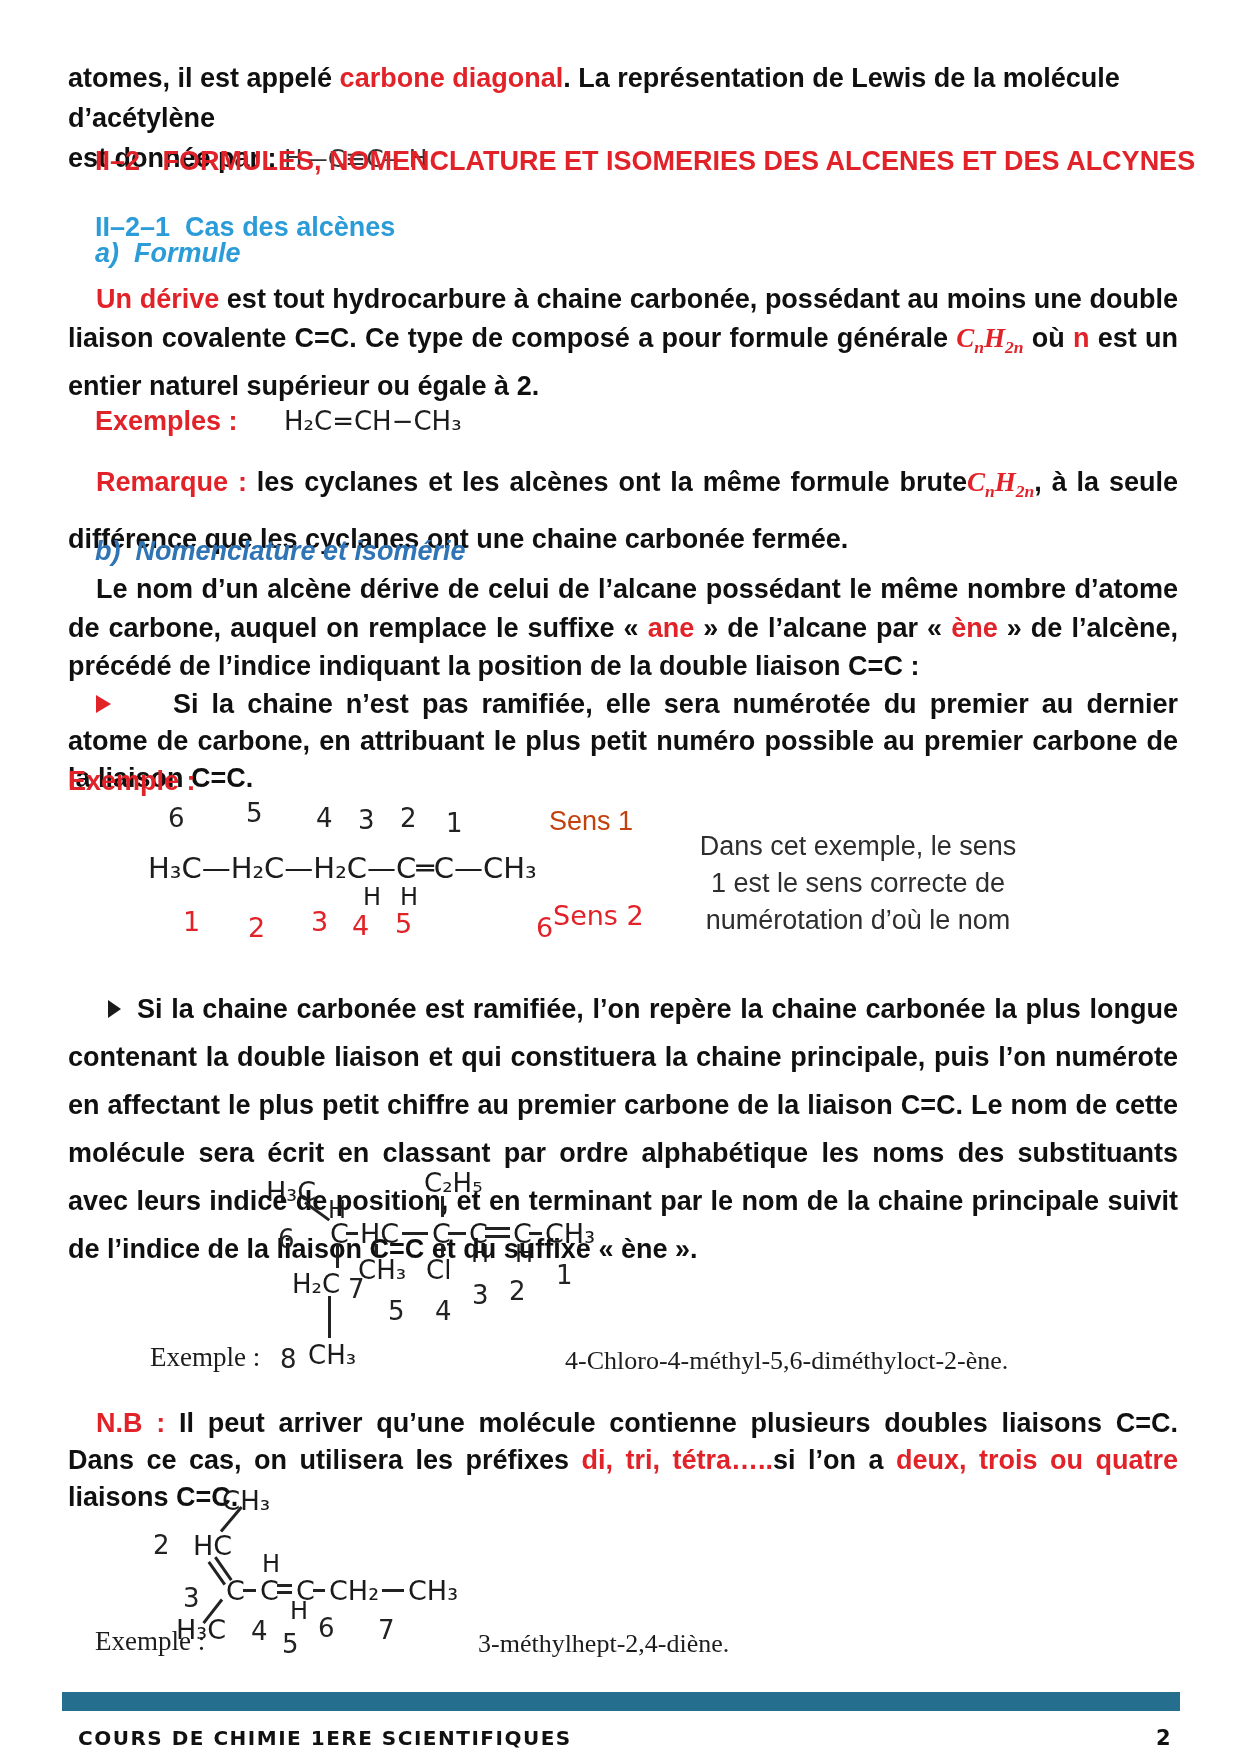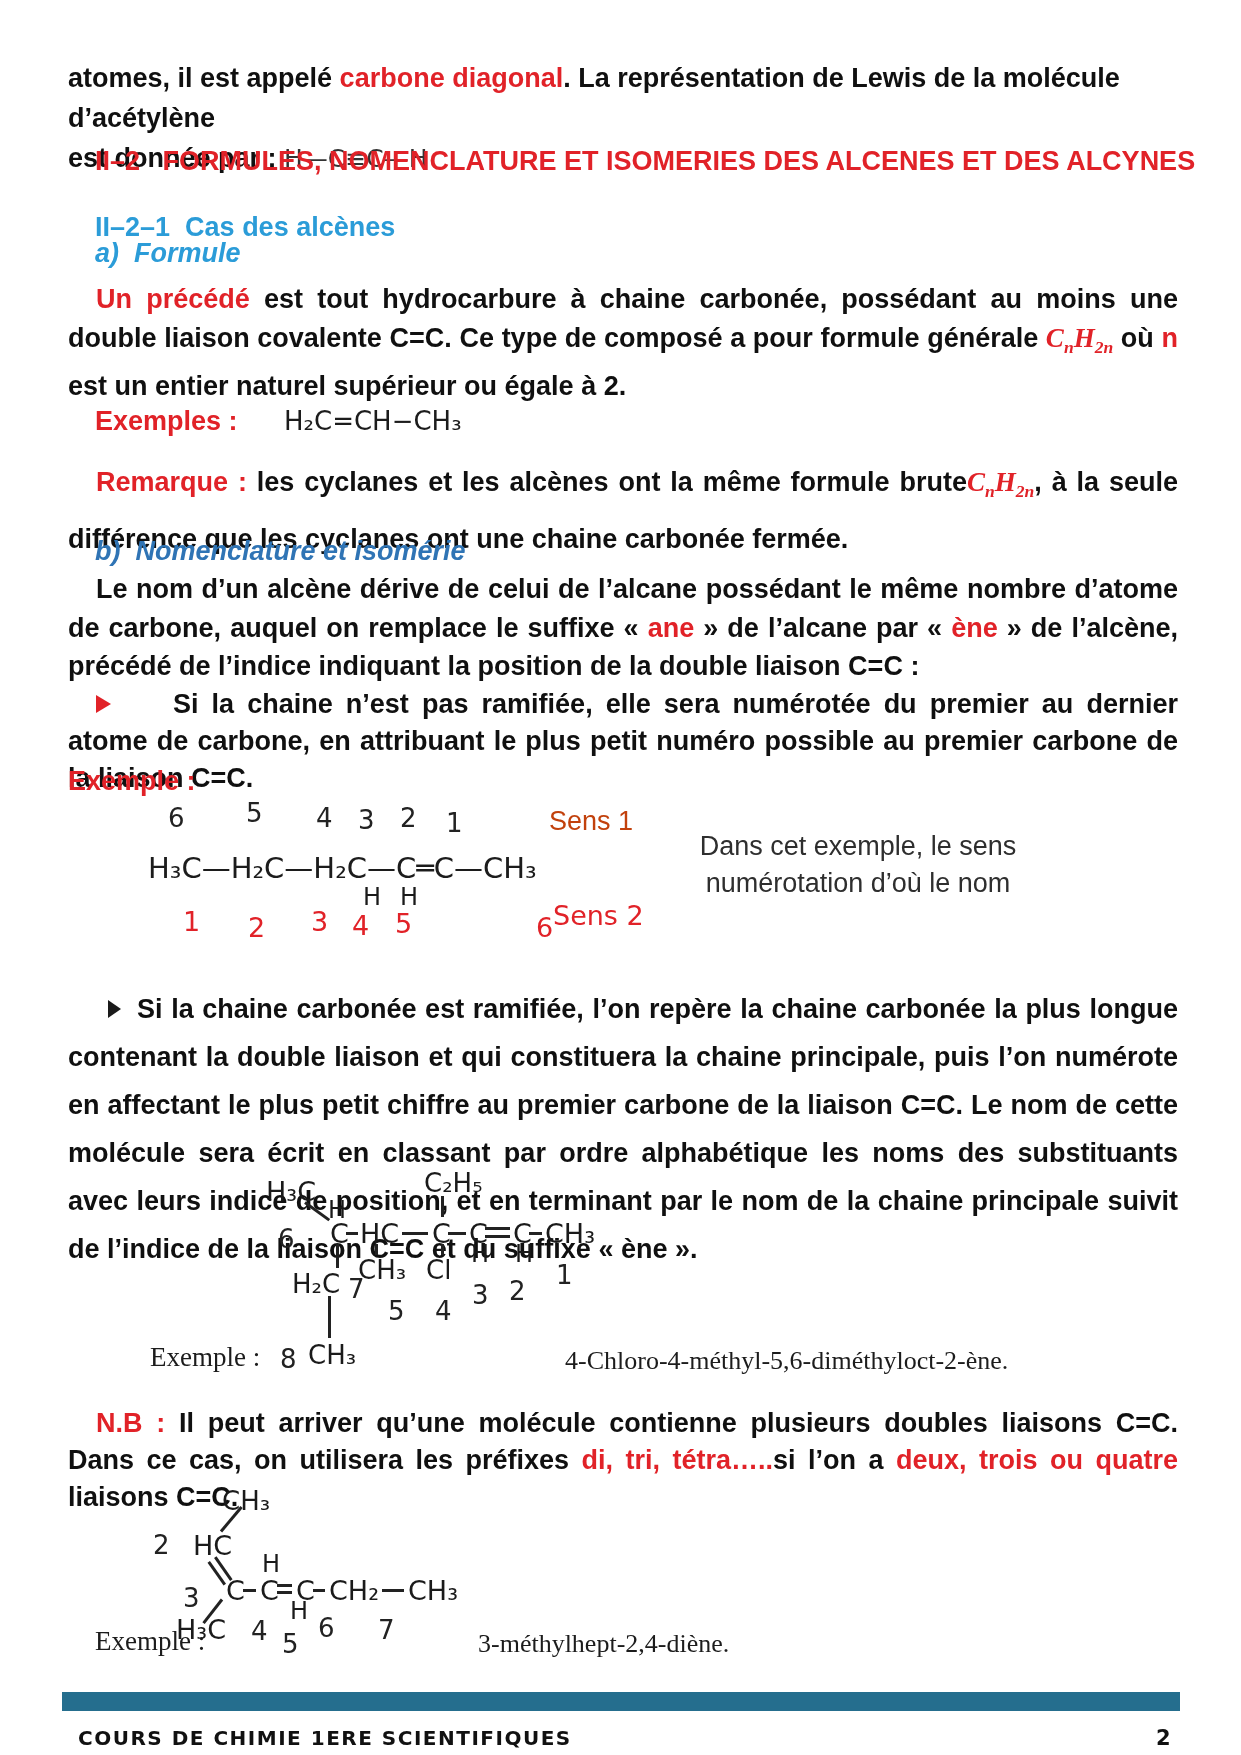--- a/index.html
+++ b/index.html
@@ -52,21 +52,21 @@
     <span>II–2</span>&nbsp;&nbsp;&nbsp;<span>FORMULES, NOMENCLATURE ET ISOMERIES DES ALCENES ET DES ALCYNES</span>
   </div>
   <div class="abs body-t cyan" style="left:95px;top:191px;margin-top:21px;">
     <span>II–2–1</span>&nbsp;&nbsp;<span>Cas des alcènes</span>
   </div>
   <div class="abs body-t cyan ital" style="left:95px;top:238px;">
     <span>a)</span>&nbsp;&nbsp;<span>Formule</span>
   </div>
 
   <div class="abs body-t just" style="left:68px;top:280px;width:1110px;line-height:39px;text-indent:28px;">
-    <span class="red">Un précédé</span><span> est tout hydrocarbure à chaine carbonée, possédant au moins une double liaison covalente C=C. Ce type de composé a pour formule générale </span><span class="mathred"><span>C</span><sub>n</sub><span>H</span><sub>2n</sub></span><span> où </span><span class="red">n</span><span> est un entier naturel supérieur ou égale à 2.</span>
+    <span class="red">Un dérive</span><span> est tout hydrocarbure à chaine carbonée, possédant au moins une double liaison covalente C=C. Ce type de composé a pour formule générale </span><span class="mathred"><span>C</span><sub>n</sub><span>H</span><sub>2n</sub></span><span> où </span><span class="red">n</span><span> est un entier naturel supérieur ou égale à 2.</span>
   </div>
 
   <div class="abs" style="left:95px;top:406px;">
     <span class="body-t red">Exemples :</span>
     <span class="formula" style="font-size:26px;margin-left:42px;">H₂C=CH−CH₃</span>
   </div>
 
   <div class="abs body-t just" style="left:68px;top:458px;width:1110px;line-height:48px;text-indent:28px;">
     <span class="red">Remarque :</span><span>  les cyclanes et les alcènes ont la même formule brute</span><span class="mathred"><span>C</span><sub>n</sub><span>H</span><sub>2n</sub></span><span>, à la seule différence que les cyclanes ont une chaine carbonée fermée.</span>
   </div>
@@ -101,20 +101,21 @@
     <span class="abs numred" style="left:183px;top:906px;">1</span>
     <span class="abs numred" style="left:248px;top:912px;">2</span>
     <span class="abs numred" style="left:311px;top:906px;">3</span>
     <span class="abs numred" style="left:352px;top:910px;">4</span>
     <span class="abs numred" style="left:395px;top:908px;">5</span>
     <span class="abs numred" style="left:536px;top:912px;">6</span>
     <span class="abs numred" style="left:553px;top:900px;">Sens 2</span>
 
     <div class="abs note" style="left:668px;top:828px;width:380px;">
       <div>Dans cet exemple, le sens</div>
+      <div>1 est le sens correcte de</div>
       <div>numérotation d’où le nom</div>
     </div>
   </div>
 
   <div class="abs body-t just" style="left:68px;top:985px;width:1110px;line-height:48px;">
     <span style="margin-left:40px;margin-right:16px;"><span class="tri tri-black"></span></span><span>Si la chaine carbonée est ramifiée, l’on repère la chaine carbonée la plus longue contenant la double liaison et qui constituera la chaine principale, puis l’on numérote en affectant le plus petit chiffre au premier carbone de la liaison C=C. Le nom de cette molécule sera écrit en classant par ordre alphabétique les noms des substituants avec leurs indice de position, et en terminant par le nom de la chaine principale suivit de l’indice de la liaison C=C et du suffixe « ène ».</span>
   </div>
 
   <div>
     <span class="abs atom" style="left:266px;top:1176px;">H₃C</span>

